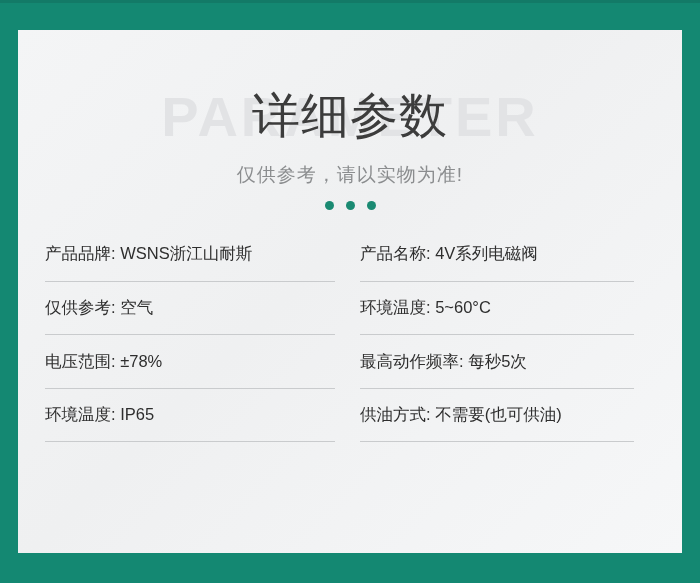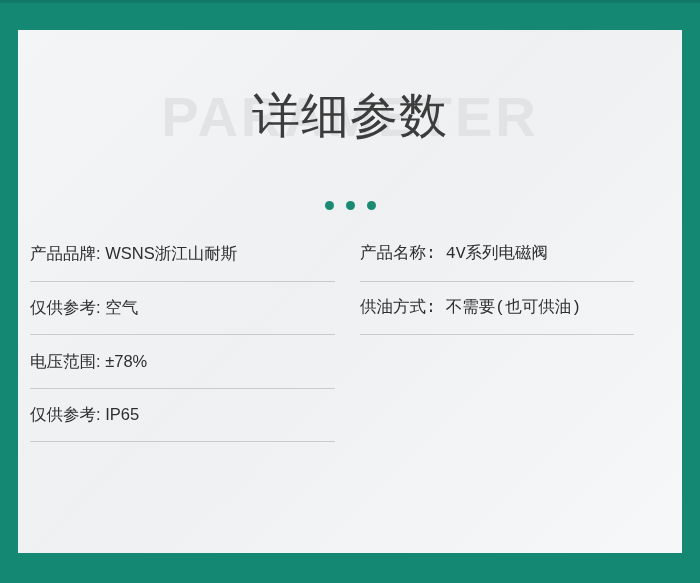--- a/index.html
+++ b/index.html
@@ -109,22 +109,22 @@
     position: absolute;
     left: 0;
     top: 198px;
     width: 664px;
     display: flex;
   }
   .col {
     width: 332px;
     box-sizing: border-box;
   }
-  .col-left  { padding-left: 12px; padding-right: 15px; }
-  .col-right { padding-left: 10px; padding-right: 48px; font-family: Liberation Mono, monospace; }
+  .col-left  { padding-left: 27px; padding-right: 15px; }
+  .col-right { padding-left: 10px; padding-right: 48px; }
 
   .param-row {
     height: 53.6px;
     display: flex;
     align-items: center;
     border-bottom: 1px solid #c9cbcd;
     box-sizing: border-box;
   }
   .param-text {
     font-size: 16.5px;
@@ -143,45 +143,52 @@
 
 <div id="page" style="background: rgb(20, 136, 114);">
 
   <div id="top-dark-strip"></div>
 
   <div id="card">
 
     <div id="header">
       <div id="watermark">PARAMETER</div>
       <div id="main-title">详细参数</div>
+      <div id="subtitle">仅供参考，请以实物为准!</div>
       <div id="dots">
         <span class="dot" style="background: rgb(26, 138, 114);"></span>
         <span class="dot" style="background: rgb(26, 138, 114);"></span>
         <span class="dot" style="background: rgb(26, 138, 114);"></span>
       </div>
     </div>
 
     <div id="params">
       <div class="col col-left" id="col-left">
           <div class="param-row">
             <div class="param-text">产品品牌: WSNS浙江山耐斯</div>
           </div>
           <div class="param-row">
             <div class="param-text">仅供参考: 空气</div>
           </div>
           <div class="param-row">
             <div class="param-text">电压范围: ±78%</div>
           </div>
           <div class="param-row">
-            <div class="param-text">仅供参考: IP65</div>
+            <div class="param-text">环境温度: IP65</div>
           </div>
         </div>
       <div class="col col-right" id="col-right">
           <div class="param-row">
             <div class="param-text">产品名称: 4V系列电磁阀</div>
+          </div>
+          <div class="param-row">
+            <div class="param-text">环境温度: 5~60°C</div>
+          </div>
+          <div class="param-row">
+            <div class="param-text">最高动作频率: 每秒5次</div>
           </div>
           <div class="param-row">
             <div class="param-text">供油方式: 不需要(也可供油)</div>
           </div>
         </div>
     </div>
 
   </div>
 </div>
 

